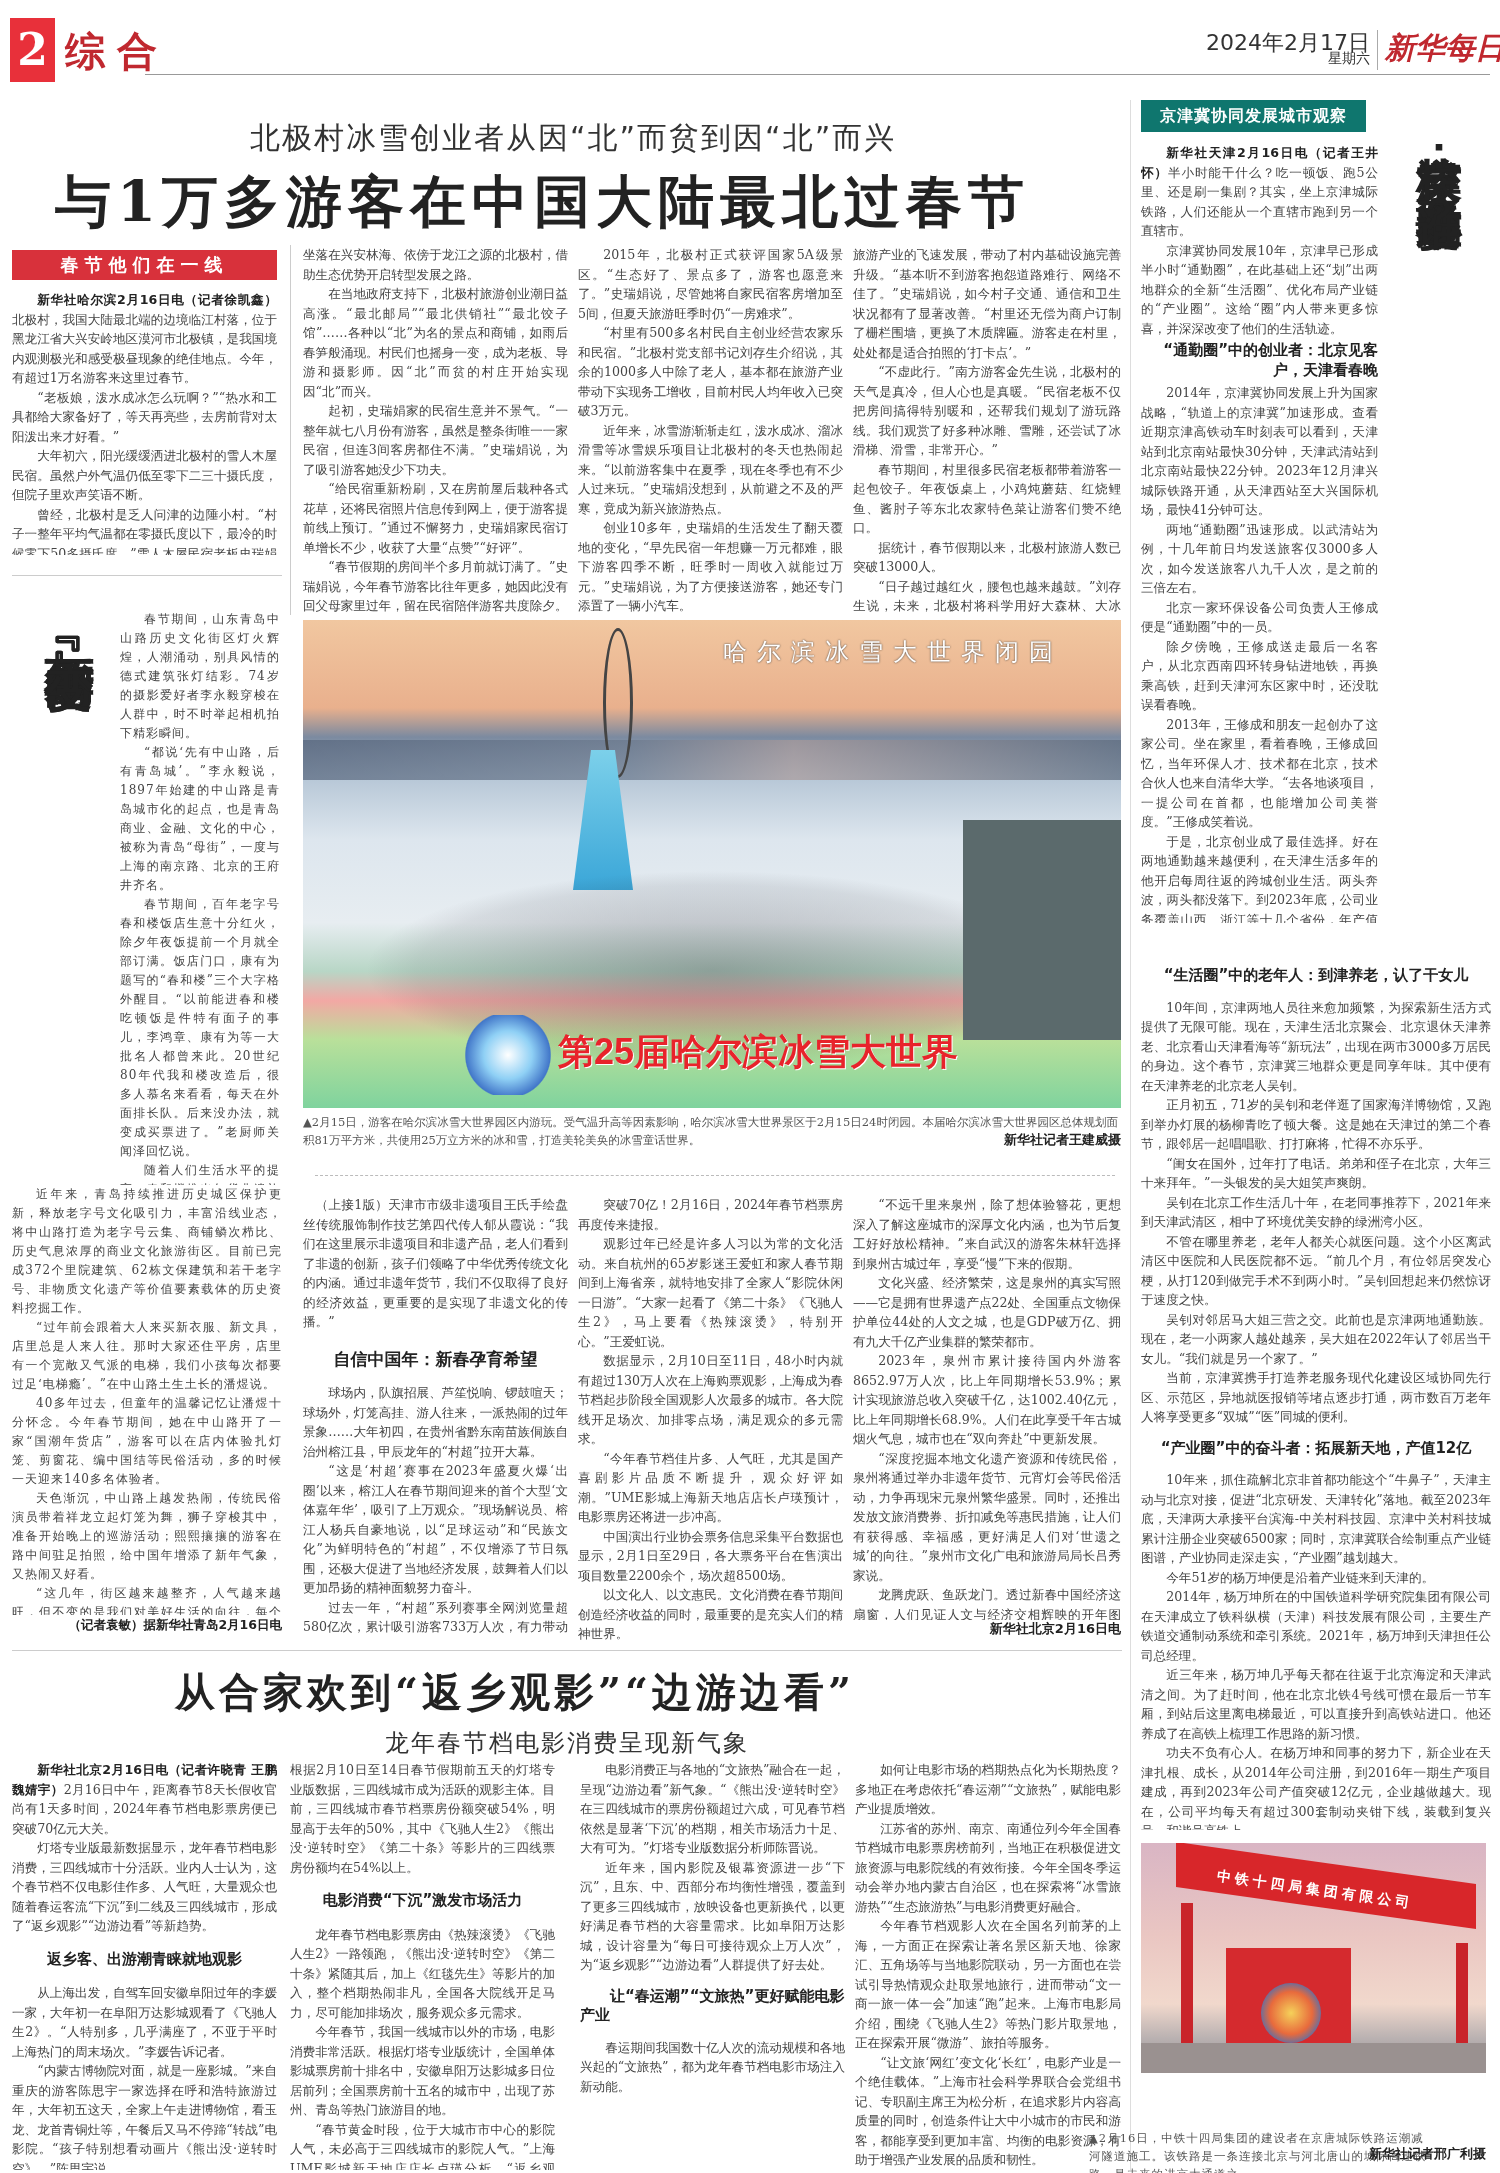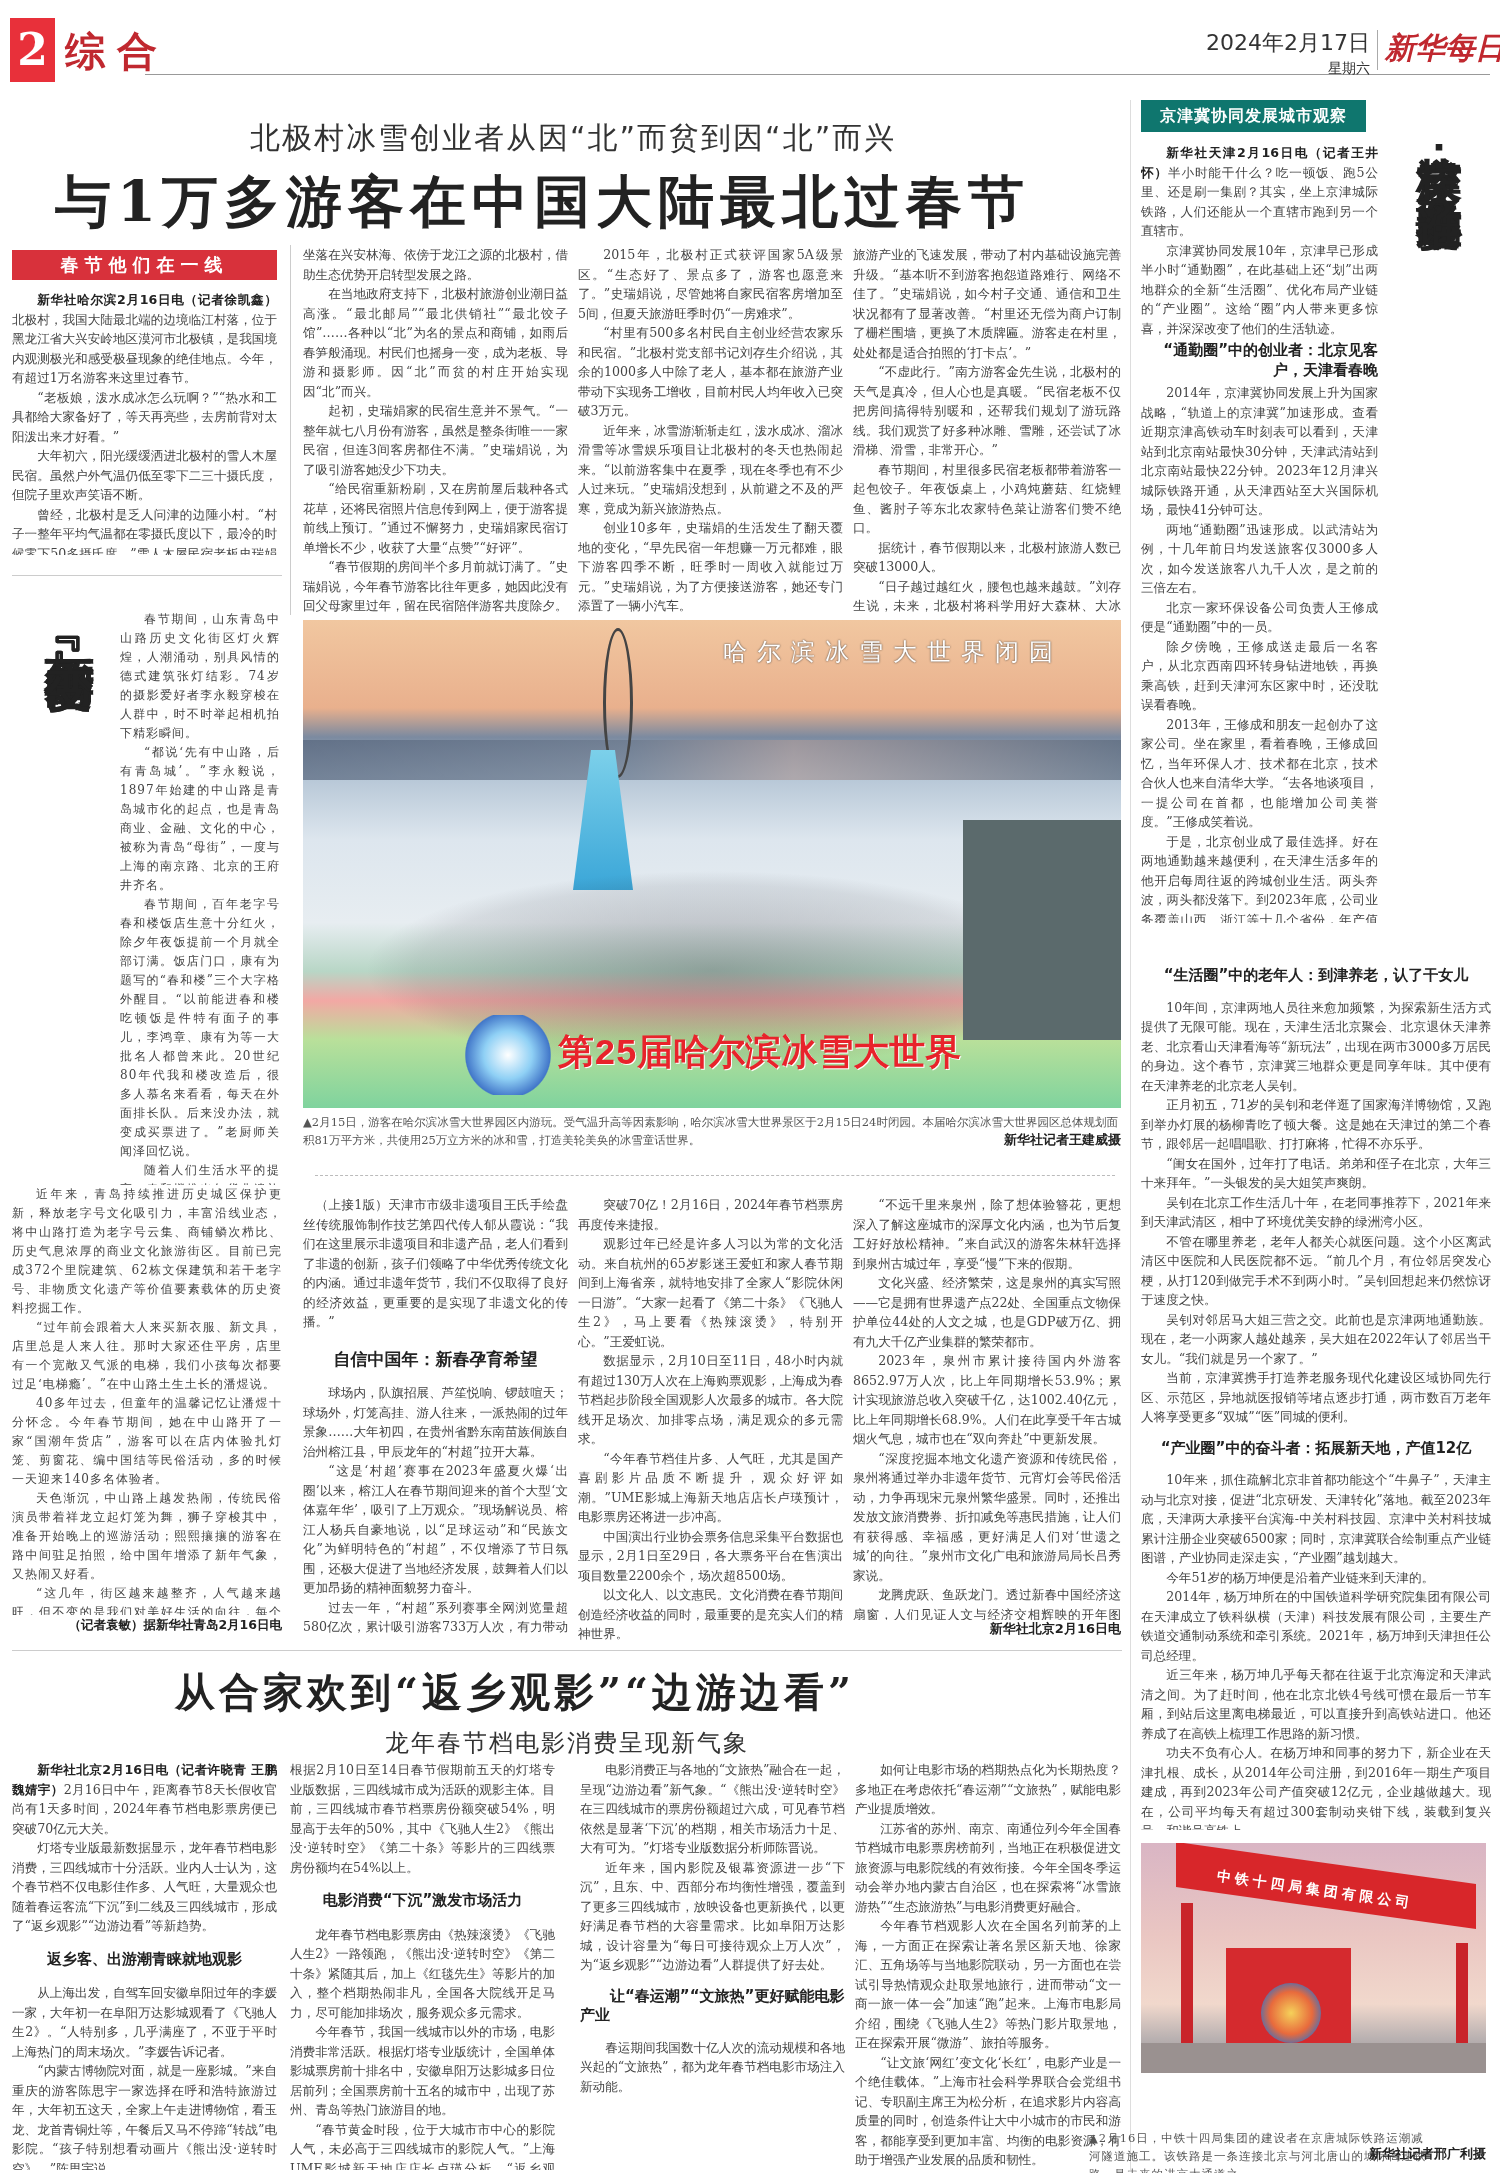--- a/index.html
+++ b/index.html
@@ -3,21 +3,21 @@
 <meta charset="utf-8">
 <style>
   * { box-sizing: border-box; margin: 0; padding: 0; }
   html, body { width: 1500px; height: 2173px; background: #fff; overflow: hidden; }
   body { font-family: "DejaVu Serif", "Liberation Serif", serif; color: #333; position: relative; }
   .abs { position: absolute; }
   .masthead-line { position: absolute; left: 145px; top: 74px; width: 1345px; height: 1px; background: #999; }
   .page-num { left: 10px; top: 18px; width: 45px; height: 64px; background: #e8303a; color: #fff; font-size: 44px; font-weight: bold; text-align: center; line-height: 64px; font-family: "DejaVu Serif", serif; }
   .section-name { left: 65px; top: 24px; font-size: 40px; color: #c0282f; font-weight: bold; letter-spacing: 12px; }
   .date { left: 1160px; top: 28px; font-size: 22px; color: #333; text-align: right; width: 210px; font-family: "DejaVu Sans", sans-serif; }
-  .weekday { left: 1160px; top: 50px; font-size: 14px; color: #333; text-align: right; width: 210px; font-family: "DejaVu Sans", sans-serif; margin-top: 10px; }
+  .weekday { left: 1160px; top: 50px; font-size: 14px; color: #333; text-align: right; width: 210px; font-family: "DejaVu Sans", sans-serif; }
   .mast-sep { left: 1377px; top: 30px; width: 1px; height: 40px; background: #aaa; }
   .brand { left: 1385px; top: 28px; font-size: 30px; color: #c0282f; font-weight: bold; font-style: italic; white-space: nowrap; }
 
   .subhead1 { left: 250px; top: 118px; font-size: 30px; color: #333; font-family: "DejaVu Sans", sans-serif; letter-spacing: 2px; }
   .headline1 { left: 55px; top: 165px; font-size: 56px; font-weight: bold; color: #222; letter-spacing: 6px; }
 
   .redbar { background: #d8313b; color: #fff; font-weight: bold; text-align: center; font-family: "DejaVu Sans", sans-serif; }
   .brownbar { background: #0f766e; color: #fff; font-weight: bold; text-align: center; font-family: "DejaVu Sans", sans-serif; }
 
   .col { font-size: 12.6px; line-height: 19.5px; color: #444; text-align: justify; overflow: hidden; }
@@ -99,21 +99,21 @@
 <div class="abs credit" style="left:12px;top:1617px;width:270px;text-align:right;font-size:12.5px;">（记者袁敏）据新华社青岛2月16日电</div>
 
 <div class="abs photo" style="left:303px;top:620px;width:818px;height:488px;background:linear-gradient(180deg,#f1c7a0 0%,#e9b08d 18%,#7b8aa0 24%,#b6c6d6 32%,#dde6ee 45%,#e7edf1 62%,#b8d6c6 72%,#f2a8a4 78%,#b9e09a 86%,#7fd39e 100%);">
   <div class="abs" style="left:0;top:120px;width:818px;height:40px;background:linear-gradient(90deg,#56657c,#6a788c 40%,#a99a9a 60%,#5c6a7d);opacity:.7;"></div>
   <div class="abs" style="left:300px;top:8px;width:30px;height:150px;border:3px solid #444;border-radius:50%;"></div>
   <div class="abs" style="left:270px;top:130px;width:60px;height:140px;background:linear-gradient(180deg,#7cd0ea,#3aa6d8);clip-path:polygon(30% 0,70% 0,100% 100%,0 100%);"></div>
   <div class="abs" style="left:60px;top:250px;width:700px;height:200px;background:radial-gradient(ellipse at center, rgba(60,60,70,.35) 0%, rgba(60,60,70,.1) 60%, transparent 70%);"></div>
   <div class="abs" style="left:660px;top:200px;width:158px;height:220px;background:#5b6a6c;"></div>
   <div class="abs" style="left:420px;top:16px;font-size:24px;color:#fff;letter-spacing:10px;font-family:'DejaVu Sans',sans-serif;text-shadow:0 0 2px #333;">哈尔滨冰雪大世界闭园</div>
   <div class="abs" style="left:160px;top:395px;width:90px;height:80px;background:radial-gradient(circle,#fff 0%,#8fd0f5 40%,#4277c9 70%,transparent 72%);"></div>
-  <div class="abs" style="left:255px;top:408px;font-size:36px;color:#e8232b;font-weight:bold;font-family:Liberation Mono, monospace;text-shadow:1px 1px 0 #fff;">第25届哈尔滨冰雪大世界</div>
+  <div class="abs" style="left:255px;top:408px;font-size:36px;color:#e8232b;font-weight:bold;font-family:Liberation Sans, sans-serif;text-shadow:1px 1px 0 #fff;">第25届哈尔滨冰雪大世界</div>
 </div>
 <div class="abs caption" style="left:303px;top:1113px;width:818px;height:38px;">
   <span>▲2月15日，游客在哈尔滨冰雪大世界园区内游玩。受气温升高等因素影响，哈尔滨冰雪大世界景区于2月15日24时闭园。本届哈尔滨冰雪大世界园区总体规划面积81万平方米，共使用25万立方米的冰和雪，打造美轮美奂的冰雪童话世界。</span>
   <span class="credit" style="float:right;">新华社记者王建威摄</span>
 </div>
 <div class="dash" style="left:315px;top:1175px;width:800px;"></div>
 
 <div class="abs col" style="left:303px;top:1195px;width:265px;height:445px;">
   <p style="text-indent:1em;">（上接1版）天津市市级非遗项目王氏手绘盘丝传统服饰制作技艺第四代传人郁从霞说：“我们在这里展示非遗项目和非遗产品，老人们看到了非遗的创新，孩子们领略了中华优秀传统文化的内涵。通过非遗年货节，我们不仅取得了良好的经济效益，更重要的是实现了非遗文化的传播。”</p>
   <h4 style="font-size:17px;margin:18px 0 14px;">自信中国年：新春孕育希望</h4>

